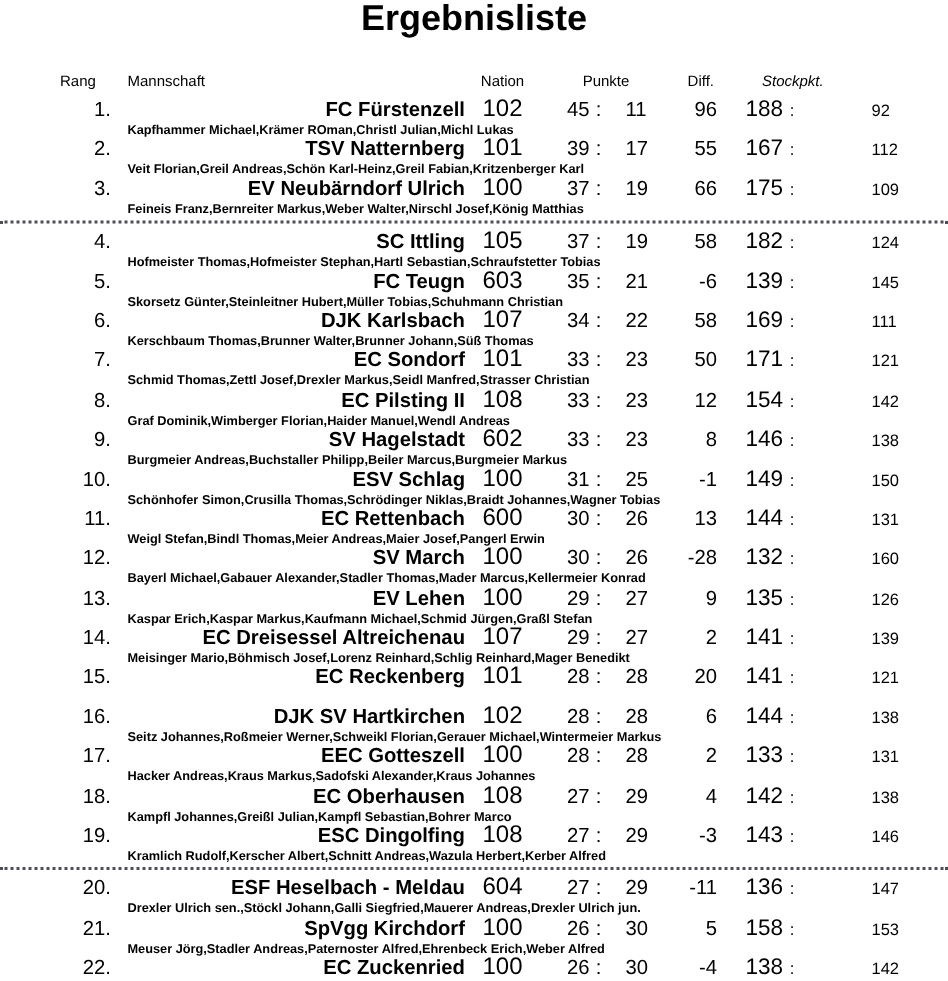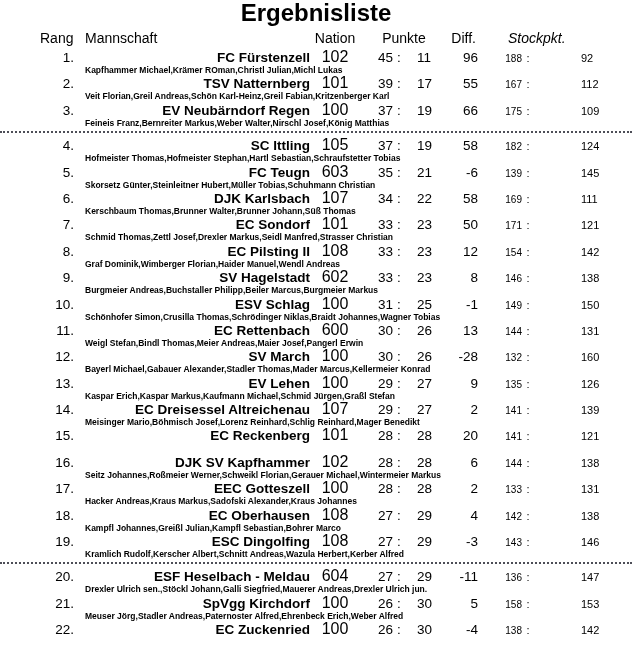--- a/index.html
+++ b/index.html
@@ -15,22 +15,22 @@
     font-size:24px;
     font-weight:bold;
     line-height:22px;
   }
   .grid {
     display:grid;
     grid-template-columns:77px 8px 225px 50px 33px 12px 43px 30px 44px 12px 98px;
     align-items:baseline;
   }
   .header-row {
-    margin-top:8px;
-    font-size:14px;
+    margin-top:24px;
+    font-size:10px;
     line-height:13px;
   }
   .header-row .h-rank  { grid-column:1; text-align:left; padding-left:40px; }
   .header-row .h-team  { grid-column:3; text-align:left; }
   .header-row .h-nation{ grid-column:4; text-align:center; }
   .header-row .h-points{ grid-column:5 / span 3; text-align:center; }
   .header-row .h-diff  { grid-column:8; text-align:right; padding-right:2px; }
   .header-row .h-stock { grid-column:9 / span 3; text-align:left; padding-left:30px;font-style:italic; }
   #rows { margin-top:4px; }
   .entry { height:26.4px; }
@@ -40,21 +40,21 @@
     height:16px;
     white-space:nowrap;
   }
   .c-rank  { grid-column:1; text-align:right; padding-right:3px; }
   .c-team  { grid-column:3; text-align:right; overflow:visible;font-weight:bold; }
   .c-nation{ grid-column:4; text-align:center; font-size:16px; }
   .c-ph    { grid-column:5; text-align:right; }
   .c-pc    { grid-column:6; text-align:center; }
   .c-pa    { grid-column:7; text-align:left; padding-left:12px; }
   .c-diff  { grid-column:8; text-align:right; }
-  .c-sh    { grid-column:9; text-align:right; font-size:10px; }
+  .c-sh    { grid-column:9; text-align:right; font-size:15px; }
   .c-sc    { grid-column:10; text-align:center; font-size:11px; }
   .c-sa    { grid-column:11; text-align:left; padding-left:3px; font-size:11px;margin-left:44px; }
   .players {
     margin-left:85px;
     font-size:8.5px;
     line-height:10px;
     height:10.4px;
     white-space:nowrap;
     overflow:visible;
     font-weight:bold;
@@ -108,21 +108,21 @@
       <div class="c-sh">167</div>
       <div class="c-sc">:</div>
       <div class="c-sa">112</div>
     </div>
     <div class="players">Veit Florian,Greil Andreas,Schön Karl-Heinz,Greil Fabian,Kritzenberger Karl</div>
   </div>
 
   <div class="entry">
     <div class="grid row-main">
       <div class="c-rank">3.</div>
-      <div class="c-team">EV Neubärndorf Regen</div>
+      <div class="c-team">EV Neubärndorf Ulrich</div>
       <div class="c-nation">100</div>
       <div class="c-ph">37</div>
       <div class="c-pc">:</div>
       <div class="c-pa">19</div>
       <div class="c-diff">66</div>
       <div class="c-sh">175</div>
       <div class="c-sc">:</div>
       <div class="c-sa">109</div>
     </div>
     <div class="players">Feineis Franz,Bernreiter Markus,Weber Walter,Nirschl Josef,König Matthias</div>
@@ -315,21 +315,21 @@
       <div class="c-diff">20</div>
       <div class="c-sh">141</div>
       <div class="c-sc">:</div>
       <div class="c-sa">121</div>
     </div>
   </div>
 
   <div class="entry">
     <div class="grid row-main">
       <div class="c-rank">16.</div>
-      <div class="c-team">DJK SV Kapfhammer</div>
+      <div class="c-team">DJK SV Hartkirchen</div>
       <div class="c-nation">102</div>
       <div class="c-ph">28</div>
       <div class="c-pc">:</div>
       <div class="c-pa">28</div>
       <div class="c-diff">6</div>
       <div class="c-sh">144</div>
       <div class="c-sc">:</div>
       <div class="c-sa">138</div>
     </div>
     <div class="players">Seitz Johannes,Roßmeier Werner,Schweikl Florian,Gerauer Michael,Wintermeier Markus</div>

